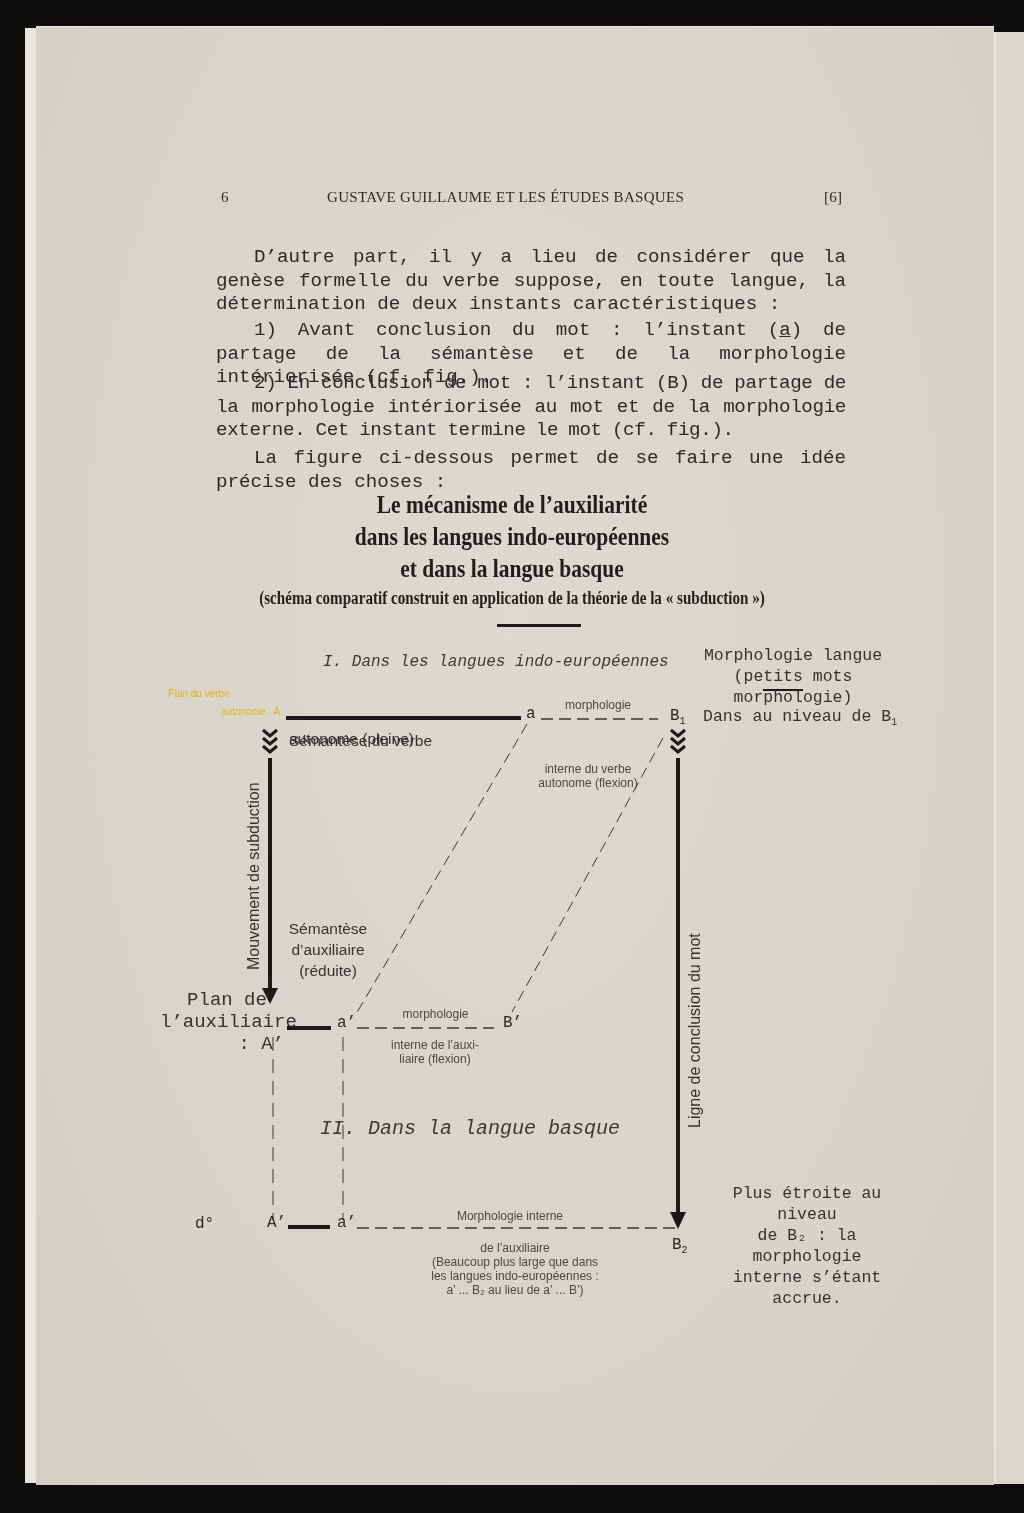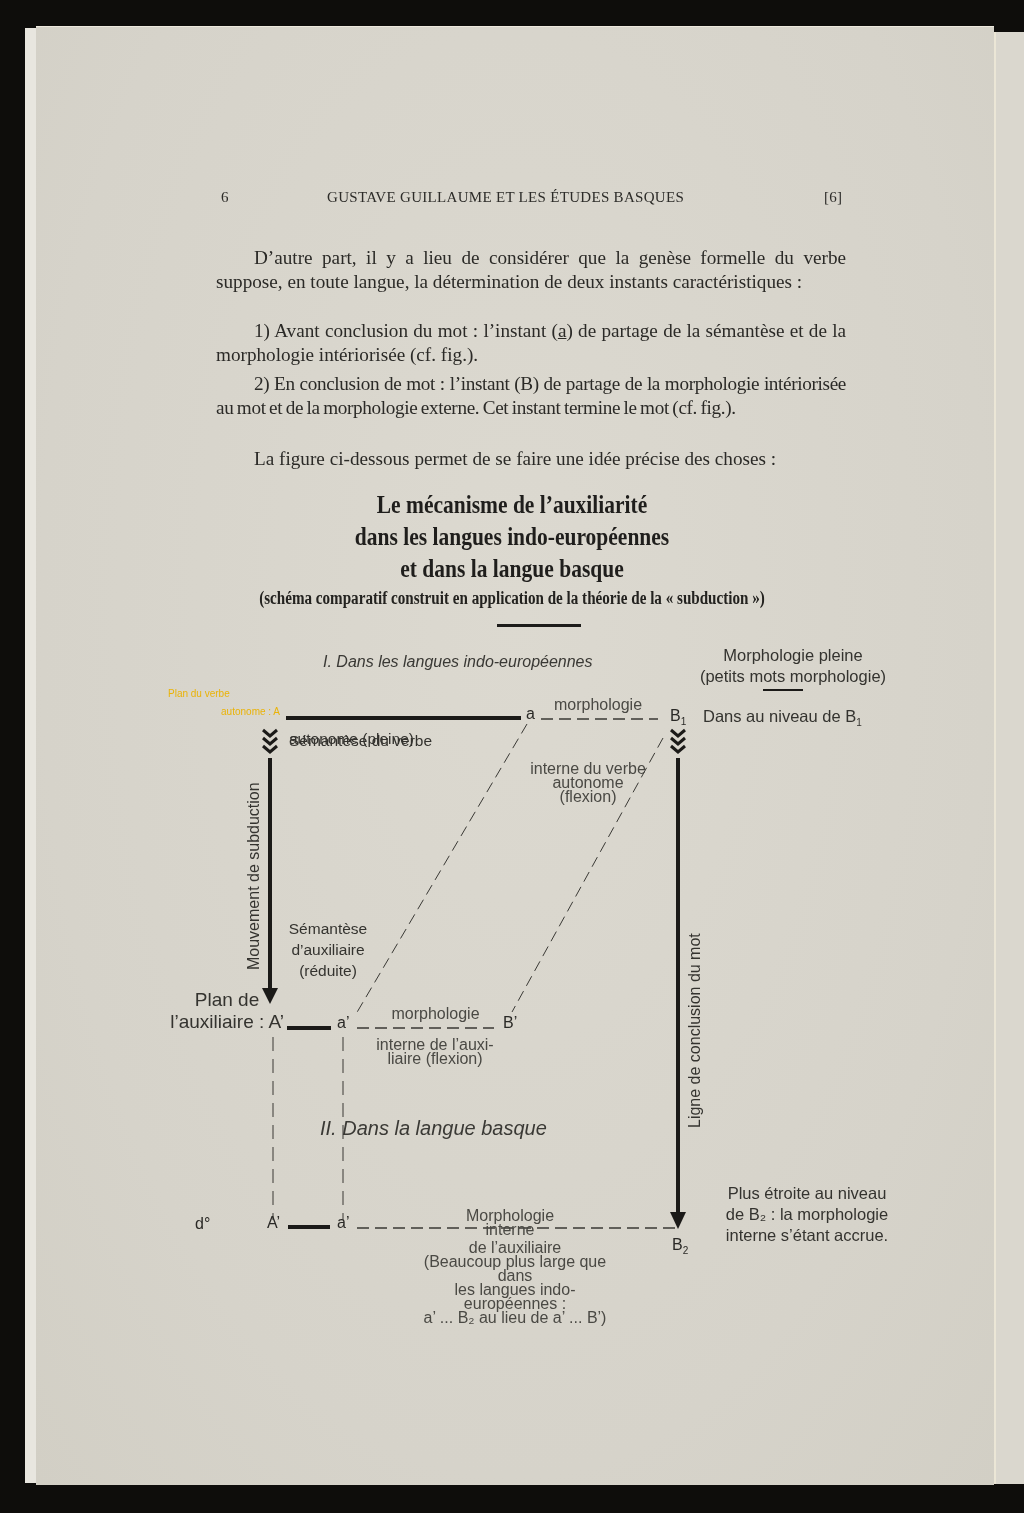--- a/index.html
+++ b/index.html
@@ -18,37 +18,37 @@
     border-top:1px solid #ece8dd;
   }
   .page-next {
     position:absolute; left:994px; top:32px; width:40px; height:1452px;
     background:#dad7ce; border-left:2px solid #ebe6d6;
   }
   .abs { position:absolute; }
   .header { font-size:15px; letter-spacing:0.3px; color:#2d2c29; }
   .body-p {
     position:absolute; left:216px; width:630px; font-size:19.2px; line-height:23.5px;
-    text-align:justify; color:#2b2a27;
+    text-align:justify; color:#2b2a27;font-family:Liberation Mono, monospace;
   }
   .indent { text-indent:38px; }
   .title {
     position:absolute; left:140px; width:744px; text-align:center;
     font-weight:bold; font-size:25px; line-height:32px; color:#1f1e1c;
     transform:scaleX(0.86); transform-origin:center;
   }
   .subtitle {
     position:absolute; left:140px; width:744px; text-align:center;
     font-weight:bold; font-size:18px; color:#23221f;
     transform:scaleX(0.84); transform-origin:center;
   }
   .rule { position:absolute; background:#1d1c1a; }
   .dia { font-family:"Liberation Sans","DejaVu Sans",sans-serif; color:#3a3935; }
-  .serif { font-family:Liberation Sans, sans-serif; }
-  .small { font-size:16px; color:#4a4944; text-align:center; line-height:14px; }
+  .serif { font-family:Liberation Mono, monospace; }
+  .small { font-size:12px; color:#4a4944; text-align:center; line-height:14px; }
   .ital { font-style:italic; }
   .vert { position:absolute; transform-origin:left top; transform:rotate(-90deg); white-space:nowrap; }
   svg.overlay { position:absolute; left:0; top:0; }
 </style>
 </head>
 <body>
 
 <div class="page-edge-left"></div>
 <div class="page"></div>
 <div class="page-next"></div>
@@ -100,21 +100,21 @@
 
   <rect x="288" y="1225" width="42" height="4" fill="#1b1a18"></rect>
 
   <line x1="357" y1="1228" x2="675" y2="1228" stroke="#3a3935" stroke-width="1.3" stroke-dasharray="12,6"></line>
 
   <rect x="763" y="689" width="40" height="2" fill="#1b1a18"></rect>
 </svg>
 
 <div class="abs serif ital" style="left:323px; top:653px; font-size:16px; color:#3a3935;">I. Dans les langues indo-européennes</div>
 <div class="abs serif" style="left:693px; top:645px; font-size:16.5px; text-align:center; width:200px; line-height:21px; color:#34332f;">
-  <div>Morphologie pleine</div>
+  <div>Morphologie langue</div>
   <div>(petits mots morphologie)</div>
 </div>
 <div class="abs serif" style="left:703px; top:707px; font-size:16.5px; color:#34332f;"><span>Dans au niveau de B</span><sub style="font-size:10px;">1</sub></div>
 
 <div class="abs dia" style="left:168px; top:685px; font-size:10px; text-align:right; width:112px; line-height:18px; color:#eab308;">
   <div style="text-align:left;">Plan du verbe</div>
   <div>autonome : A</div>
 </div>
 <div class="abs dia" style="left:289px; top:732px; font-size:15.5px; color:#33322e;">Sémantèse du verbe</div>
 <div class="abs dia" style="left:289px; top:722px; font-size:15.5px; color:#33322e;margin-top:8px;">autonome (pleine)</div>

